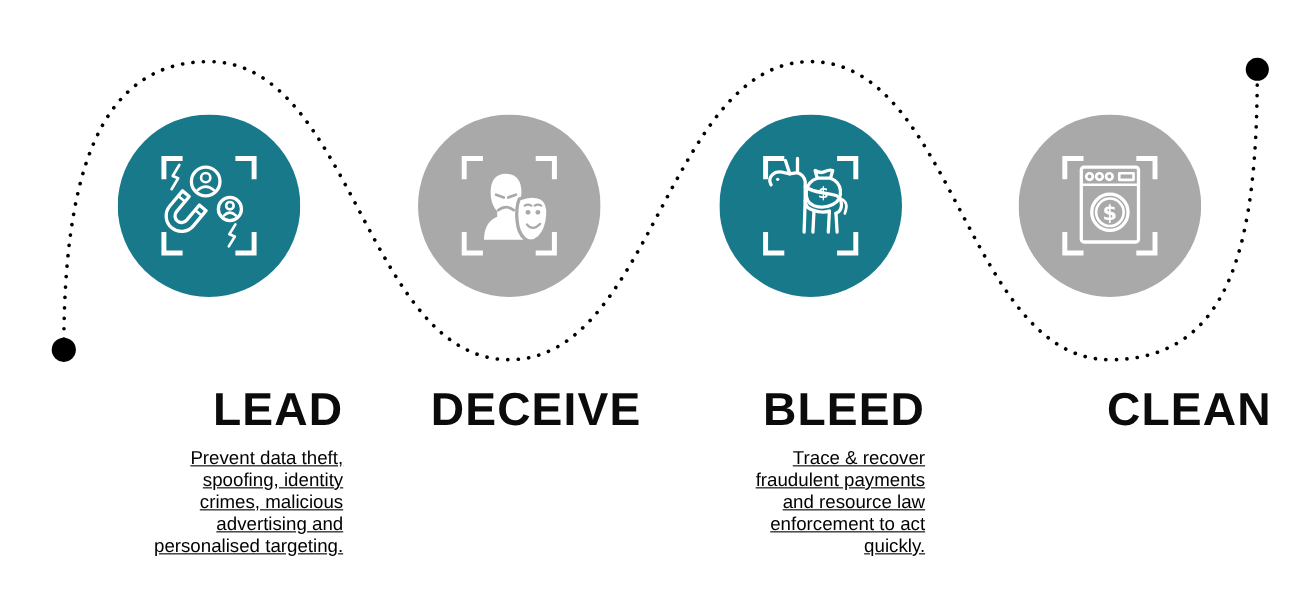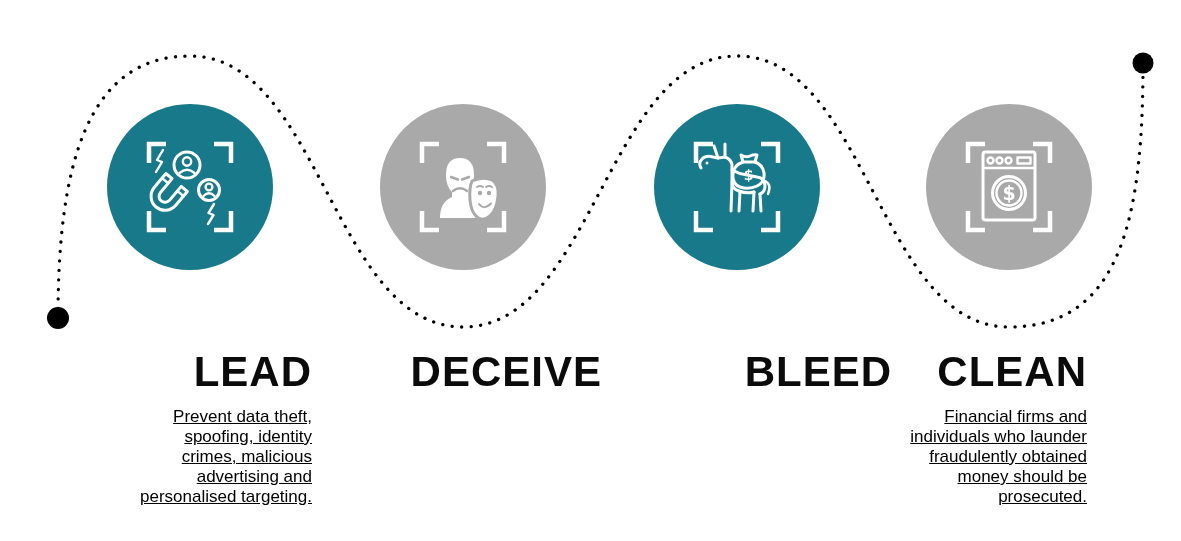--- a/index.html
+++ b/index.html
@@ -87,21 +87,21 @@
       <circle cx="67" cy="56" r="2.2" fill="#a9a9a9"></circle>
       <circle cx="76" cy="56" r="2.2" fill="#a9a9a9"></circle>
       <g fill="none" stroke-width="2" stroke-linecap="round" stroke="#a9a9a9">
         <path d="M64 50 Q67 48 70 50 M73 50 Q76 48 79 50"></path>
         <path d="M66 67 Q71 73.5 78 66.5"></path>
       </g>
       <circle cx="70" cy="83" r="2" fill="#a9a9a9"></circle>
     </g>
   </g>
 </svg>
-<div class="text-col" style="left:358px">
+<div class="text-col" style="left:339px">
   <h2 class="step-title">DECEIVE</h2>
 </div>
 
 <svg class="step-circle" style="left:654px" width="166" height="166" viewBox="0 0 166 166">
   <circle cx="83" cy="83" r="83" fill="#17798a"></circle>
   <g transform="translate(33,33)">
     <use href="#corner-brackets"></use>
     <g>
       <path class="s3" d="M56 25 L54 18 Q59 21 63 19 Q67 17 70 18 L68 25"></path>
       <path class="s3" d="M56 25 Q47 28 46 37 Q45 47 53 50 Q62 53 70 49 Q78 45 77 36 Q76 28 68 25 Z"></path>
@@ -110,22 +110,27 @@
     <g>
       <path class="s3" d="M31 21 L27 9 M38 20 L38 7"></path>
       <path class="s3" d="M14 31 Q11 26 15 22 Q19 18 26 20 L31 21 L38 20 Q44 22 45 28 L45 33 Q52 37 60 38 L70 40 Q78 41 78 49 Q78 55 73 57"></path>
       <path class="s2" d="M78 44 Q85 47 81 57"></path>
       <path class="s3" d="M45 33 L45 45 Q45 52 52 54 Q60 57 67 55"></path>
       <path class="s3" d="M45 45 L44 74 M53 54.5 L52 74 M67 55 L66 74 M73 57 L74 74"></path>
       <circle cx="20" cy="26" r="1.5" fill="#ffffff"></circle>
     </g>
   </g>
 </svg>
-<div class="text-col" style="left:648px">
+<div class="text-col" style="left:597px">
   <h2 class="step-title">BLEED</h2>
+  <p class="step-desc">Trace &amp; recover
+fraudulent payments
+and resource law
+enforcement to act
+quickly.</p>
 </div>
 
 <svg class="step-circle" style="left:926px" width="166" height="166" viewBox="0 0 166 166">
   <circle cx="83" cy="83" r="83" fill="#a9a9a9"></circle>
   <g transform="translate(33,33)">
     <use href="#corner-brackets"></use>
     <rect class="s3" x="24" y="15" width="52" height="68" rx="2.5"></rect>
     <path class="s2" d="M24 31 H76"></path>
     <g>
       <circle class="s2" cx="31.5" cy="23.5" r="3"></circle>
@@ -133,20 +138,15 @@
       <circle class="s2" cx="49.5" cy="23.5" r="3"></circle>
     </g>
     <rect class="s2" x="58.5" y="20.5" width="13" height="6"></rect>
     <g>
       <circle class="s3" cx="50" cy="56" r="16.5"></circle>
       <circle class="s2" cx="50" cy="56" r="12.5"></circle>
       <text class="dollar" x="50" y="63" font-size="19" text-anchor="middle">$</text>
     </g>
   </g>
 </svg>
-<div class="text-col" style="left:843px">
+<div class="text-col" style="left:912px">
   <h2 class="step-title">CLEAN</h2>
-  <p class="step-desc">Financial firms and
-individuals who launder
-fraudulently obtained
-money should be
-prosecuted.</p>
 </div>
 
 </body></html>

